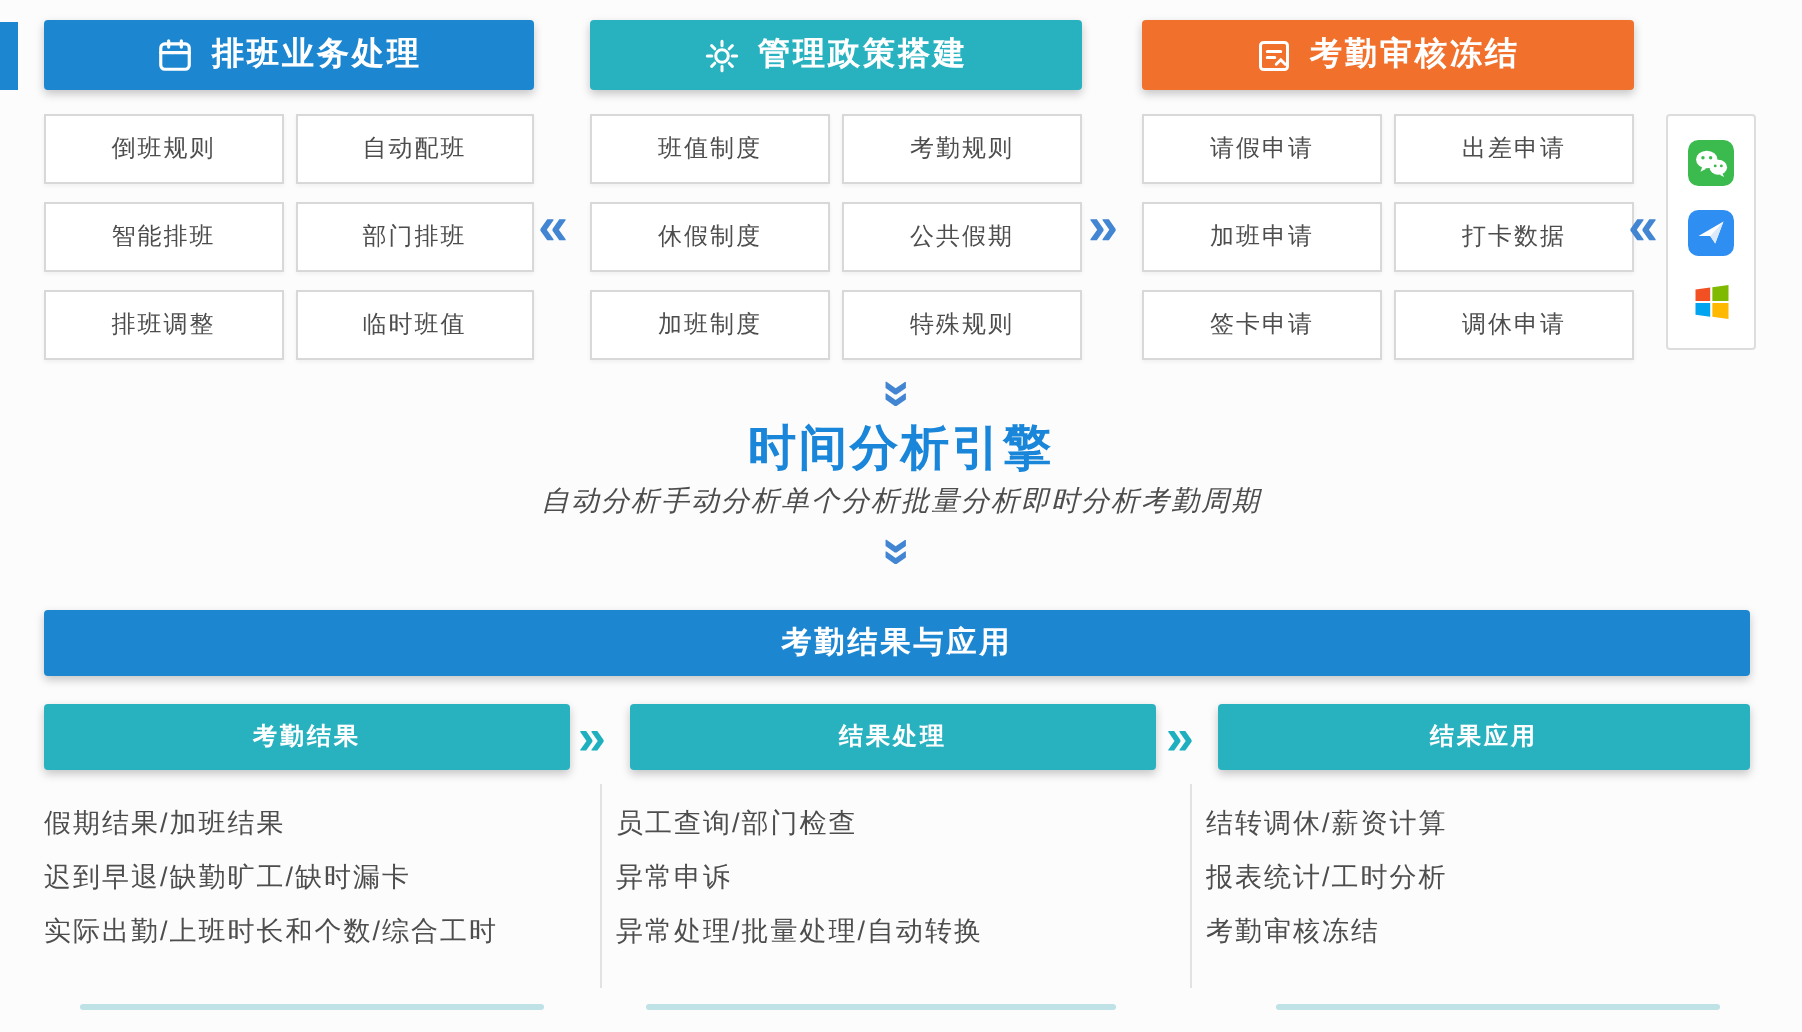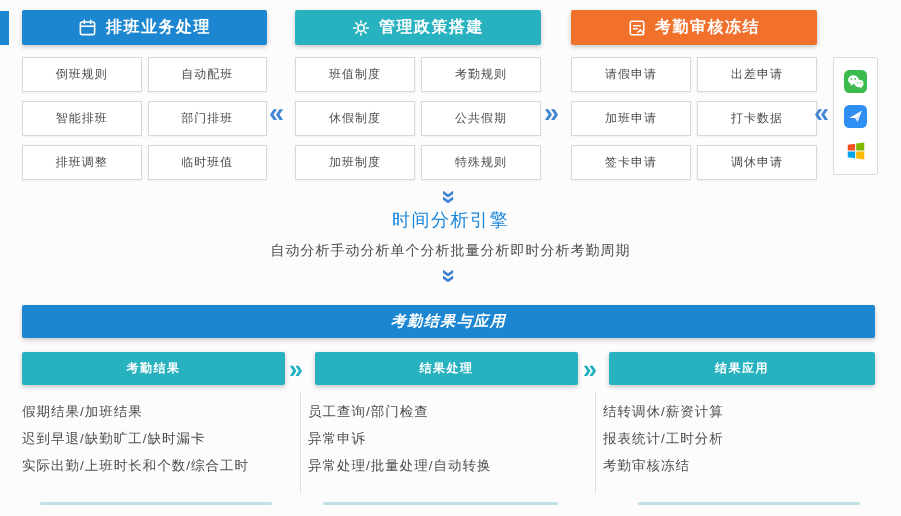--- a/index.html
+++ b/index.html
@@ -61,35 +61,34 @@
   
   .chev-down{
     position:absolute;width:100%;text-align:center;
     color:var(--chevron-blue);font-size:26px;font-weight:bold;line-height:1;
   }
   .chev-down span{display:inline-block;transform:rotate(90deg);}
   #chev-down-1{top:184px;}
   #chev-down-2{top:263px;}
   .engine-title{
     position:absolute;top:208px;width:100%;text-align:center;
-    color:var(--title-blue);font-size:18px;font-weight:normal;letter-spacing:1.5px;
+    color:var(--title-blue);font-size:24px;font-weight:bold;letter-spacing:1.5px;
   }
   .engine-items{
     position:absolute;top:242px;width:100%;
     display:flex;justify-content:center;
-    font-size:14px;color:var(--box-text);letter-spacing:1px;
+    font-size:14px;color:var(--box-text);letter-spacing:1px;font-style:italic;
   }
   
   .main-banner{
     position:absolute;left:22px;top:305px;width:853px;height:33px;
     background:var(--header-blue);border-radius:2px;
     display:flex;align-items:center;justify-content:center;
     color:#fff;font-weight:bold;font-size:15px;letter-spacing:1.5px;
     box-shadow:0 2px 5px rgba(0,0,0,.22);
-    font-style:italic;
   }
   .sub-banner{
     position:absolute;top:352px;height:33px;
     background:var(--header-teal);border-radius:2px;
     display:flex;align-items:center;justify-content:center;
     color:#fff;font-weight:bold;font-size:12px;letter-spacing:1.5px;
     box-shadow:0 2px 5px rgba(0,0,0,.22);
   }
   #sub-banner-1{left:22px;width:263px;}
   #sub-banner-2{left:315px;width:263px;}

